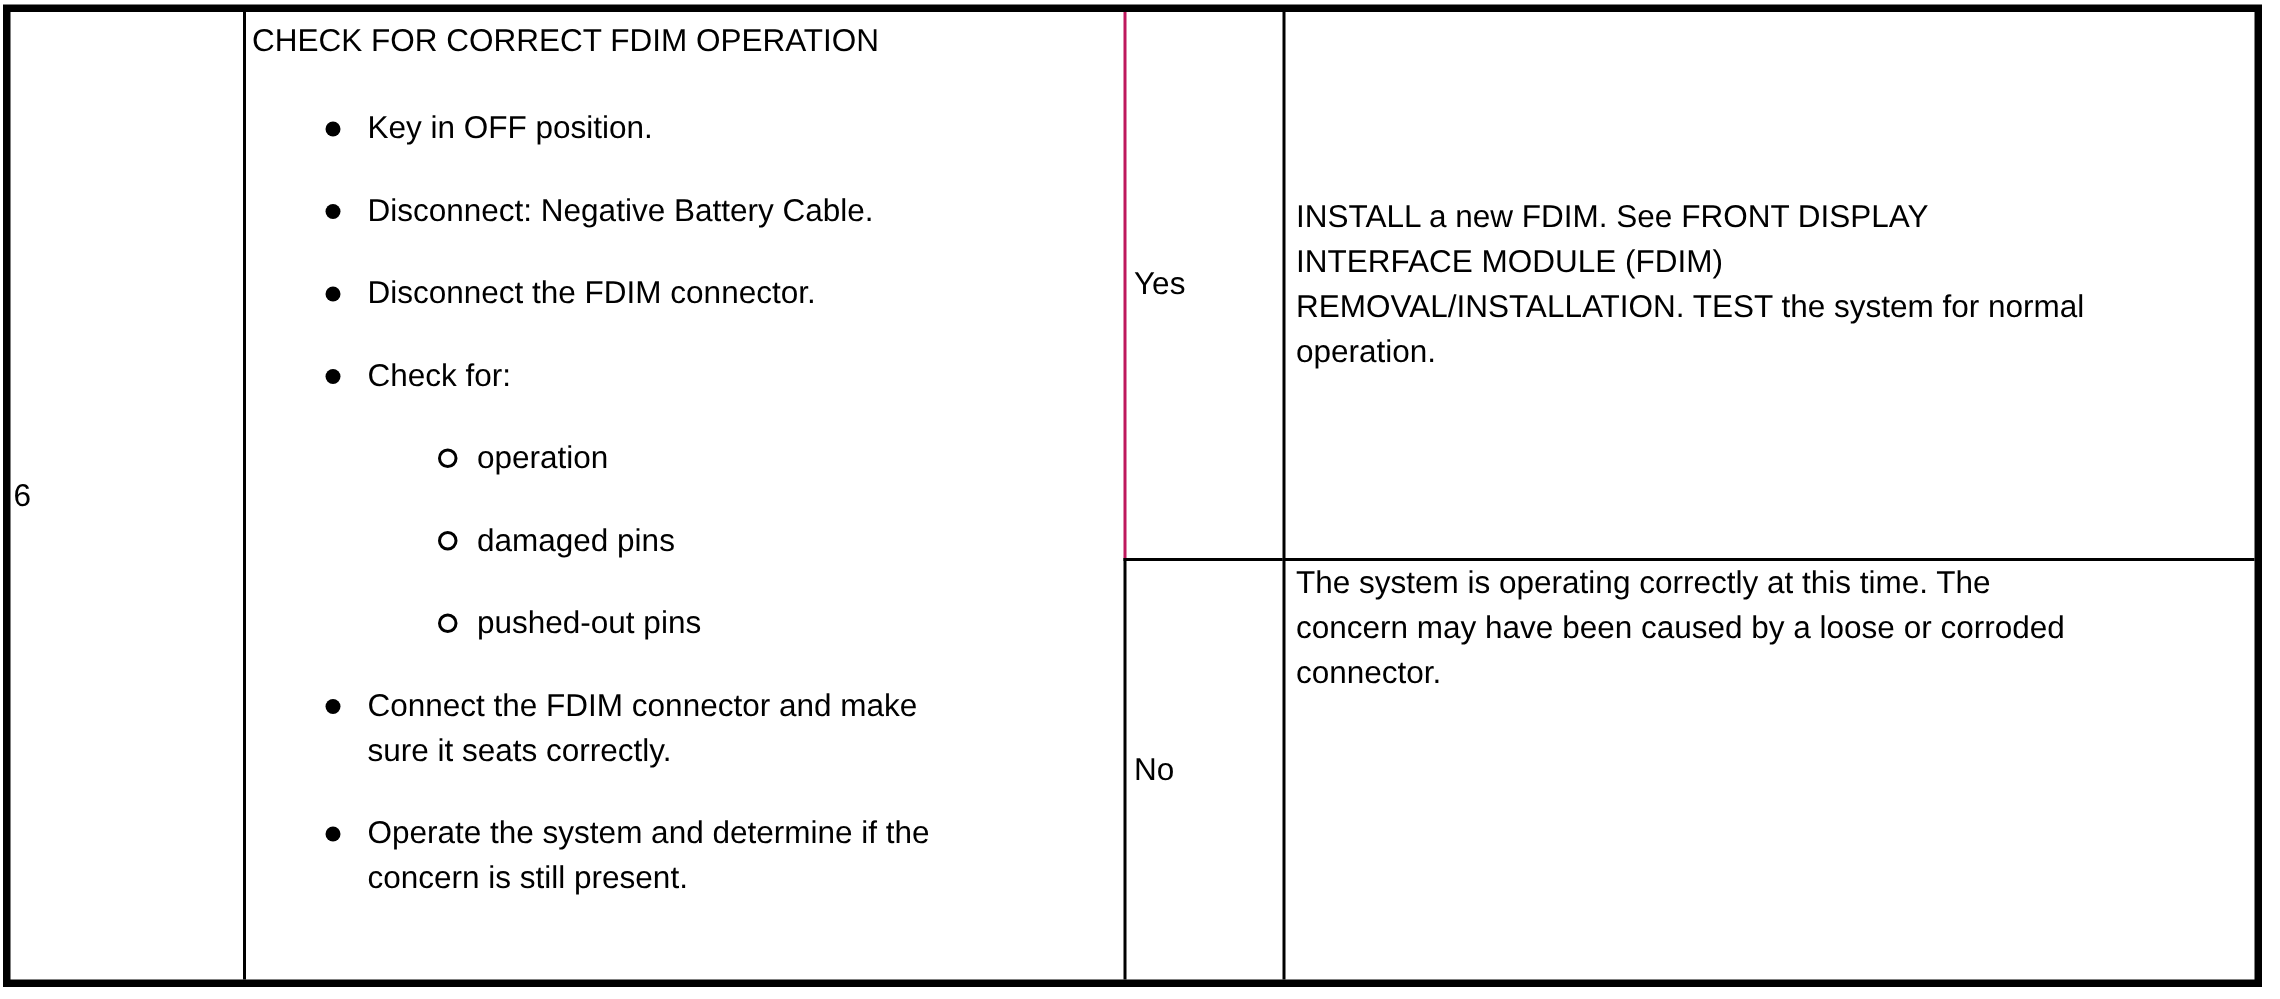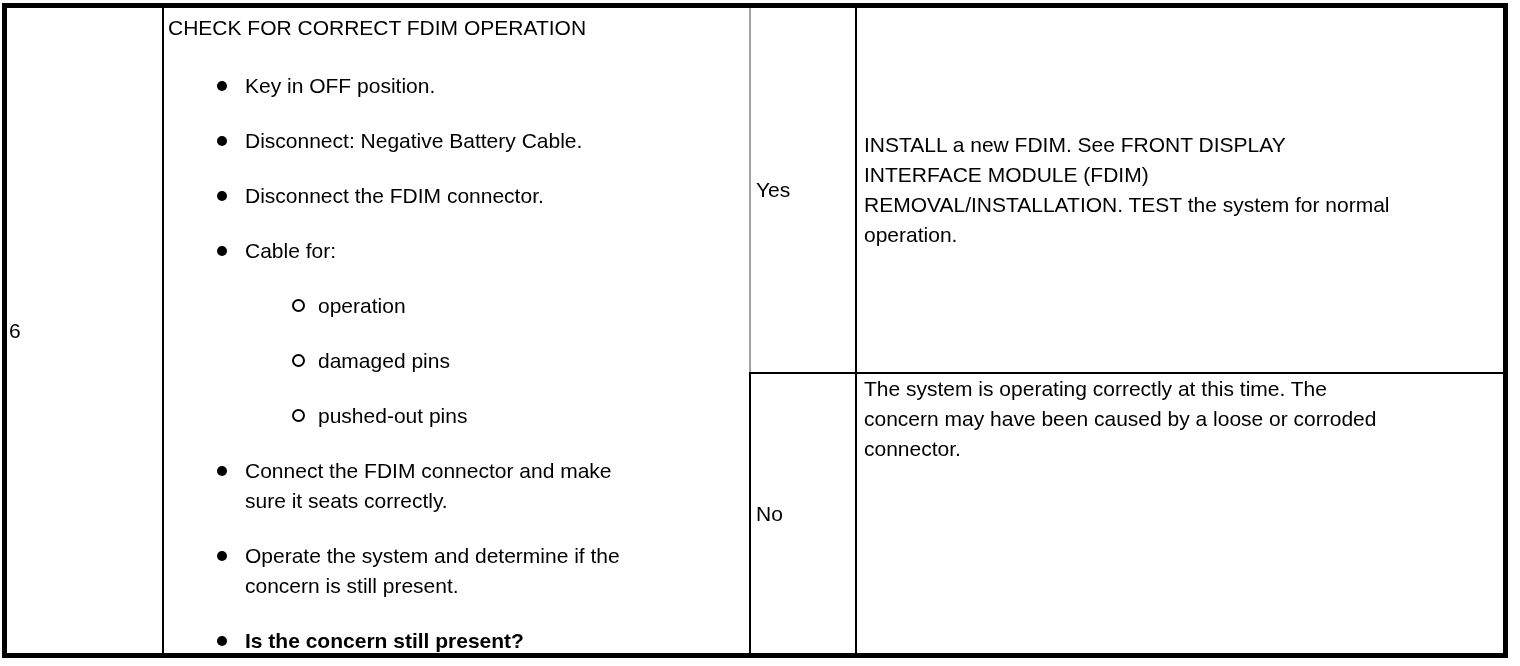--- a/index.html
+++ b/index.html
@@ -46,21 +46,21 @@
   }
   .cell-procedure {
     grid-column: 2;
     grid-row: 1 / span 2;
     border-left: 2px solid #000000;
     padding: 5px 5px 0 4px;
   }
   .cell-yes-label {
     grid-column: 3;
     grid-row: 1;
-    border-left: 2px solid #a3a3a3;
+    border-left: 2px solid #be185d;
     display: flex;
     align-items: center;
     padding-left: 5px;
   }
   .cell-yes-action {
     grid-column: 4;
     grid-row: 1;
     border-left: 2px solid #000000;
     display: flex;
     align-items: center;
@@ -153,21 +153,21 @@
       <div class="bullet-item">
         <span class="marker-dot"></span>
         <span class="bullet-text">Disconnect: Negative Battery Cable.</span>
       </div>
       <div class="bullet-item">
         <span class="marker-dot"></span>
         <span class="bullet-text">Disconnect the FDIM connector.</span>
       </div>
       <div class="bullet-item">
         <span class="marker-dot"></span>
-        <span class="bullet-text">Cable for:</span>
+        <span class="bullet-text">Check for:</span>
       </div>
       <div class="bullet-item l2">
         <span class="marker-circle"></span>
         <span class="bullet-text">operation</span>
       </div>
       <div class="bullet-item l2">
         <span class="marker-circle"></span>
         <span class="bullet-text">damaged pins</span>
       </div>
       <div class="bullet-item l2">
@@ -176,24 +176,20 @@
       </div>
       <div class="bullet-item">
         <span class="marker-dot"></span>
         <span class="bullet-text">Connect the FDIM connector and make
 sure it seats correctly.</span>
       </div>
       <div class="bullet-item">
         <span class="marker-dot"></span>
         <span class="bullet-text">Operate the system and determine if the
 concern is still present.</span>
-      </div>
-      <div class="bullet-item bold">
-        <span class="marker-dot"></span>
-        <span class="bullet-text">Is the concern still present?</span>
       </div>
     </div>
 
     <div class="cell cell-yes-label">
       <span class="result-label">Yes</span>
     </div>
 
     <div class="cell cell-yes-action">
       <div class="action-text">INSTALL a new FDIM. See FRONT DISPLAY
 INTERFACE MODULE (FDIM)

